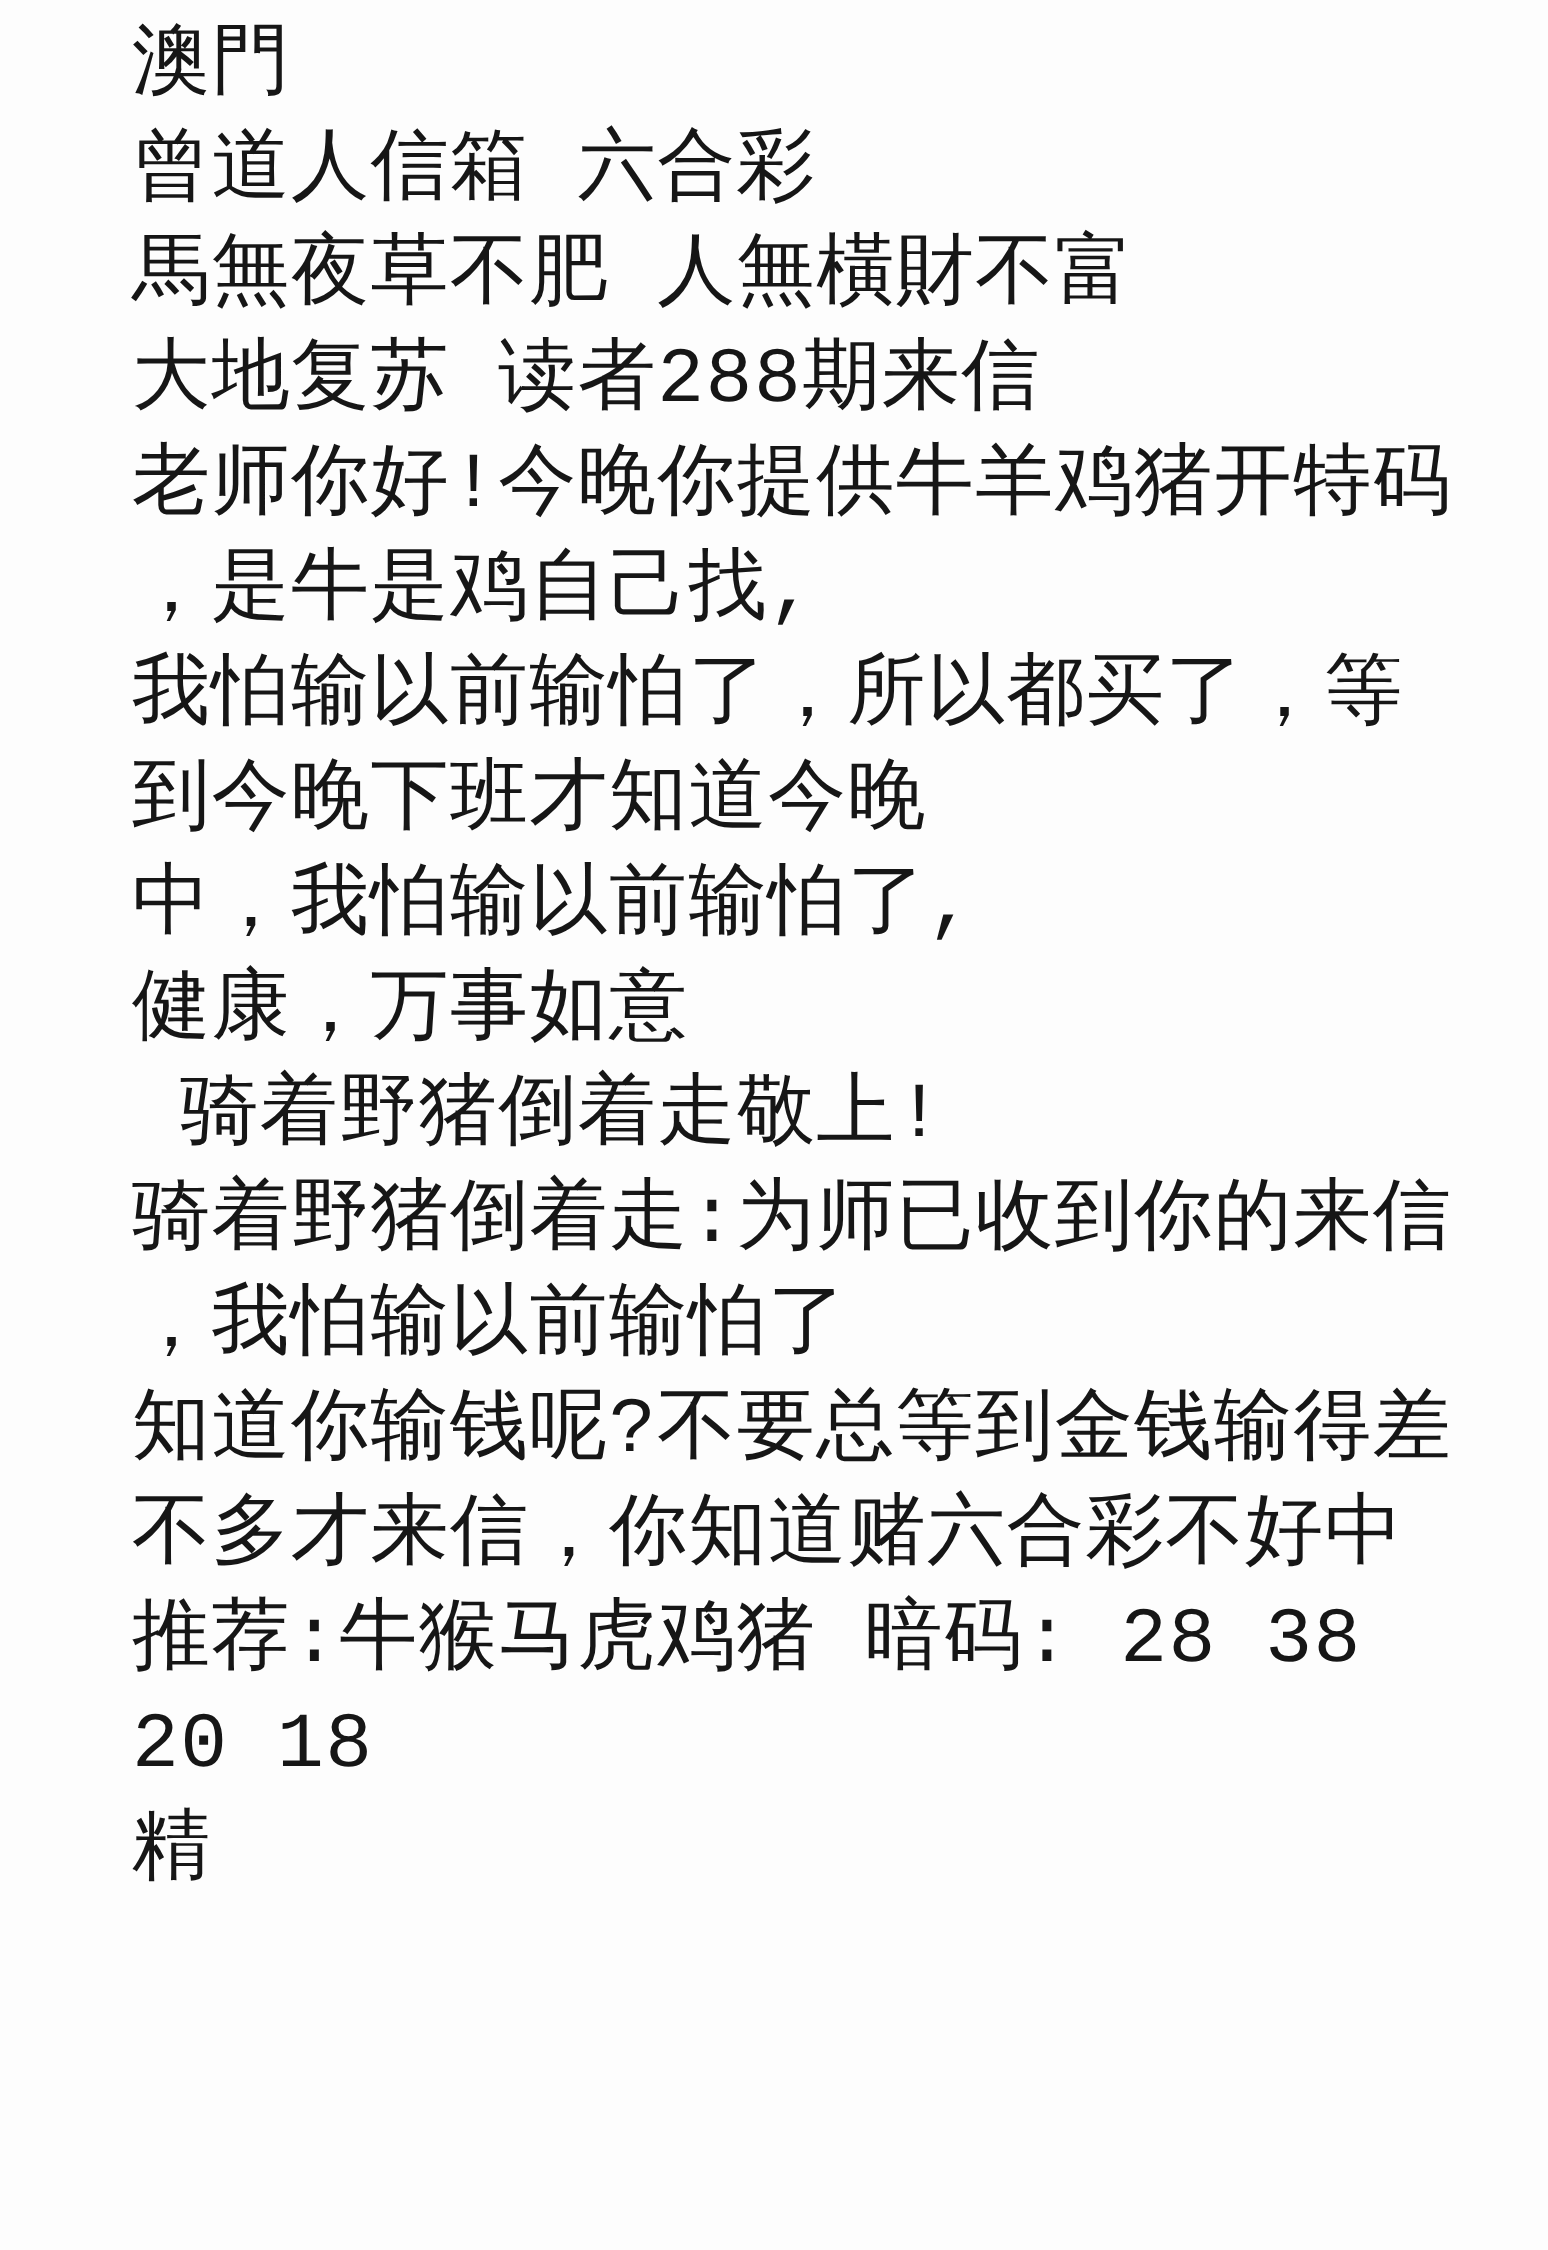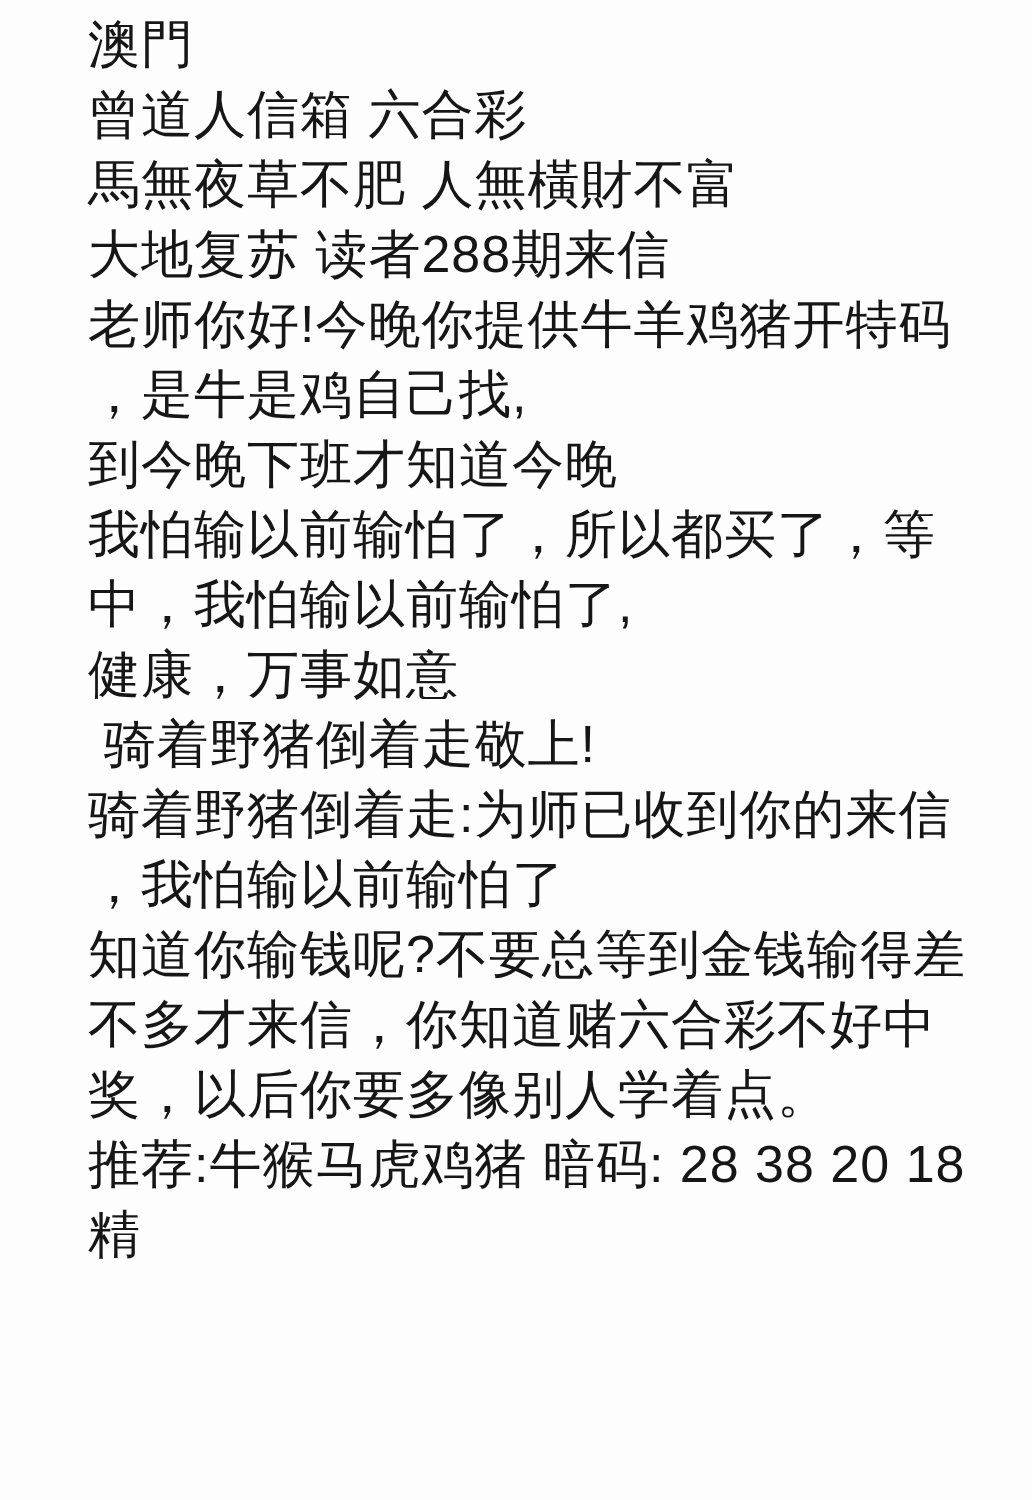--- a/index.html
+++ b/index.html
@@ -25,33 +25,32 @@
   }
   .line {
     white-space: pre-wrap;
     min-height: 70px;
   }
 </style>
 </head>
 <body>
 
 <div class="page" style="background: rgb(253, 253, 253);">
-  <div class="text-block" style="color: rgb(22, 22, 22);">
+  <div class="text-block" style="color: rgb(22, 22, 22); font-family: Liberation Mono, monospace;">
     <div class="line">澳門</div>
       <div class="line">曾道人信箱 六合彩</div>
       <div class="line">馬無夜草不肥 人無橫財不富</div>
       <div class="line">大地复苏 读者288期来信</div>
       <div class="line">老师你好!今晚你提供牛羊鸡猪开特码</div>
       <div class="line">，是牛是鸡自己找,</div>
+      <div class="line">我怕输以前输怕了，所以都买了，等</div>
       <div class="line">到今晚下班才知道今晚</div>
-      <div class="line">我怕输以前输怕了，所以都买了，等</div>
       <div class="line">中，我怕输以前输怕了,</div>
       <div class="line">健康，万事如意</div>
       <div class="line"> 骑着野猪倒着走敬上!</div>
       <div class="line">骑着野猪倒着走:为师已收到你的来信</div>
       <div class="line">，我怕输以前输怕了</div>
       <div class="line">知道你输钱呢?不要总等到金钱输得差</div>
       <div class="line">不多才来信，你知道赌六合彩不好中</div>
-      <div class="line">奖，以后你要多像别人学着点。</div>
       <div class="line">推荐:牛猴马虎鸡猪 暗码: 28 38 20 18</div>
       <div class="line">精</div>
   </div>
 </div>
 
 </body></html>

